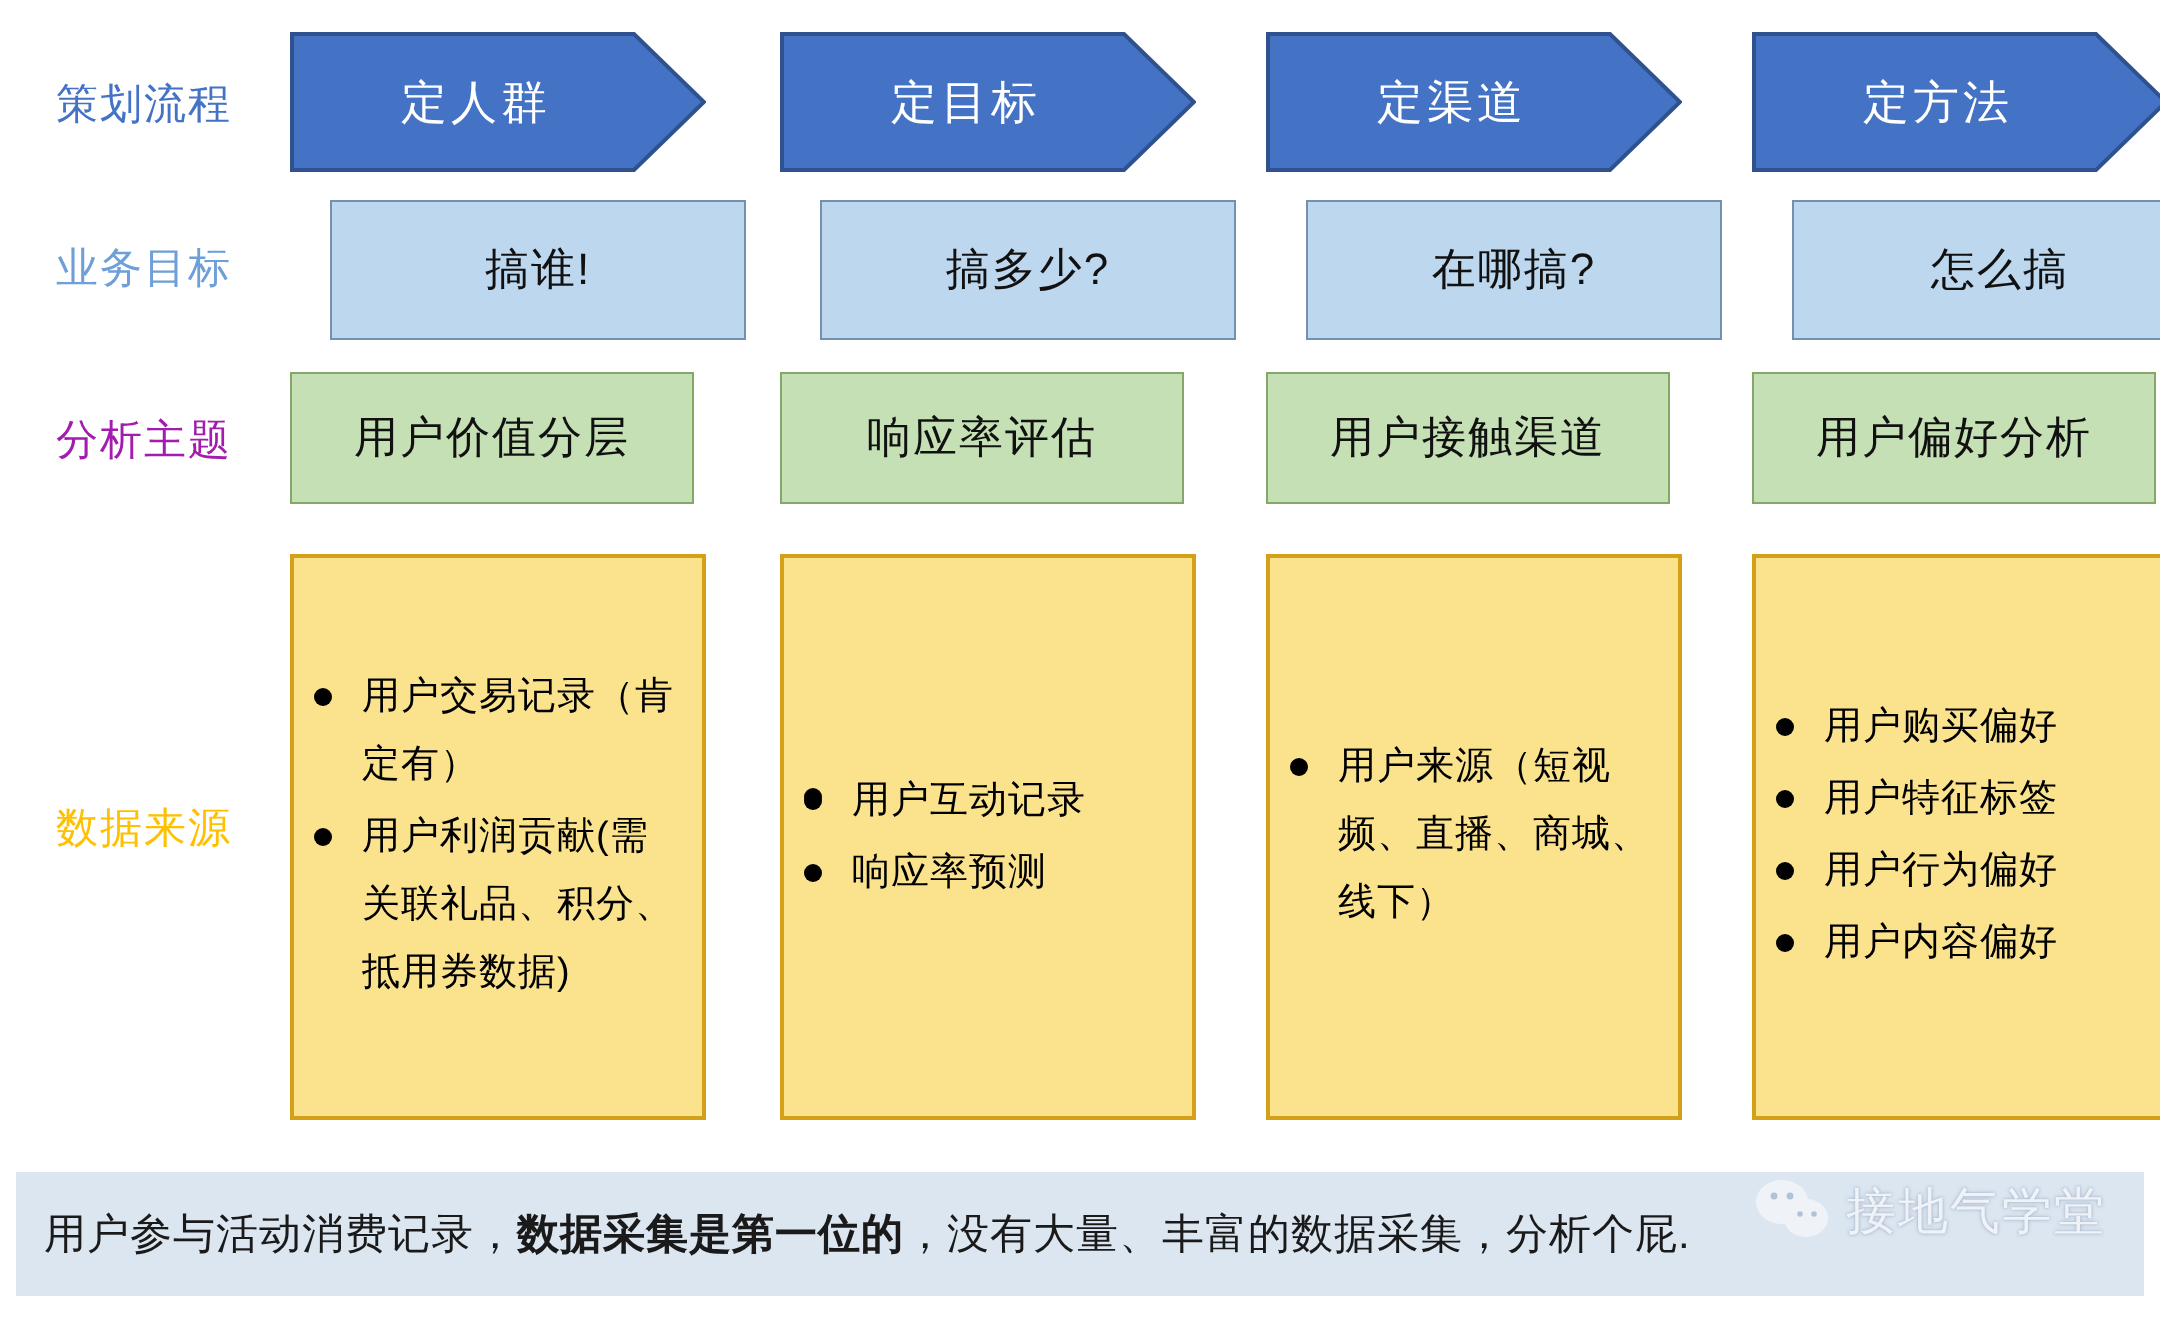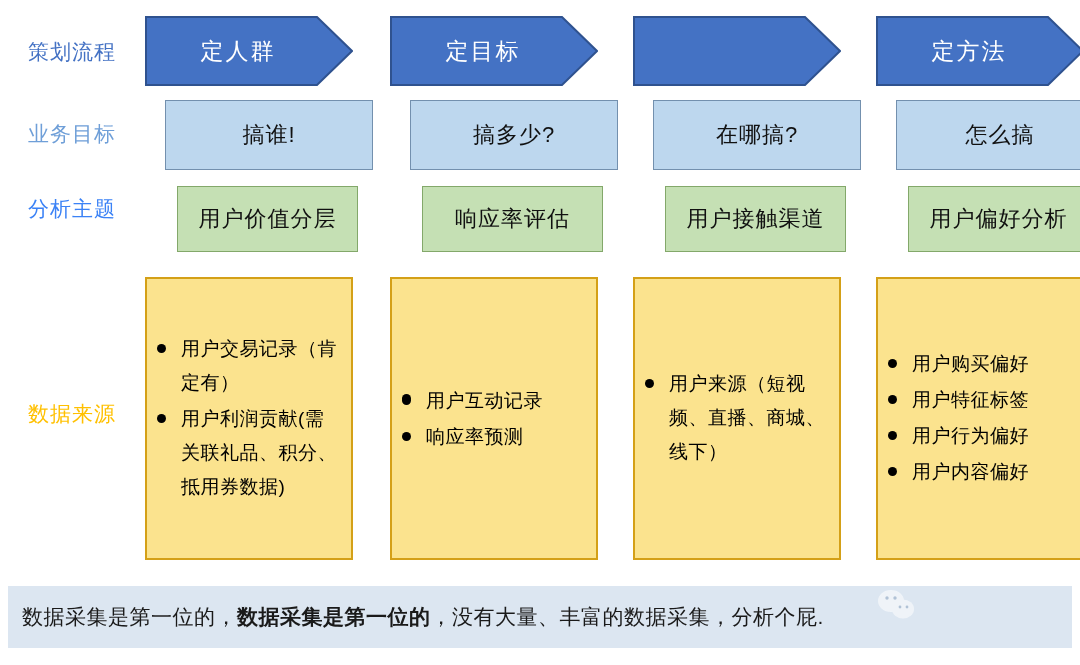--- a/index.html
+++ b/index.html
@@ -27,21 +27,21 @@
     position: absolute;
     left: 8px;
     width: 128px;
     text-align: center;
     font-size: 21px;
     letter-spacing: 1px;
     white-space: nowrap;
   }
   .row-label.process   { top: 38px;  color: #4472c4; }
   .row-label.goal      { top: 120px; color: #6f9fd8; }
-  .row-label.topic     { top: 195px; color: #3b82f6; }
+  .row-label.topic     { top: 206px; color: #a21caf; }
   .row-label.source    { top: 400px; color: #ffc000; }
 
   
   .col {
     position: absolute;
     top: 0;
     width: 208px;
   }
   .col-0 { left: 145px; }
   .col-1 { left: 390px; }
@@ -89,24 +89,23 @@
     top: 100px;
     height: 70px;
     width: 208px;
     background: #bdd7ee;
     border: 1.5px solid #7390ae;
     margin-left: 20px;
   }
   .box.topic {
     top: 186px;
     height: 66px;
-    width: 181px;
+    width: 202px;
     background: #c5e0b4;
     border: 1.5px solid #83a86a;
-    margin-left: 32px;
   }
 
   
   .src-box {
     position: absolute;
     top: 277px;
     width: 208px;
     height: 283px;
     box-sizing: border-box;
     background: #fbe38e;
@@ -228,20 +227,21 @@
         <li><span class="bullet"></span><span>响应率预测</span></li>
       </ul>
     </div>
   </div>
 
   <div class="col col-2">
     <div class="chevron">
       <svg viewBox="0 0 208 70" preserveAspectRatio="none">
         <polygon points="1,1 172,1 207,35 172,69 1,69" fill="#4472c4" stroke="#2f528f" stroke-width="2"></polygon>
       </svg>
+      <div class="chev-text">定渠道</div>
     </div>
     <div class="box goal">在哪搞?</div>
     <div class="box topic">用户接触渠道</div>
     <div class="src-box">
       <ul class="src-list">
         <li><span class="bullet"></span><span>用户来源（短视频、直播、商城、线下）</span></li>
       </ul>
     </div>
   </div>
 
@@ -258,31 +258,32 @@
       <ul class="src-list">
         <li><span class="bullet"></span><span>用户购买偏好</span></li>
         <li><span class="bullet"></span><span>用户特征标签</span></li>
         <li><span class="bullet"></span><span>用户行为偏好</span></li>
         <li><span class="bullet"></span><span>用户内容偏好</span></li>
       </ul>
     </div>
   </div>
 
   <div class="footer">
-    <span>数据采集是第一位的，</span>
+    <span>用户参与活动消费记录，</span>
       <b>数据采集是第一位的</b>
       <span>，没有大量、丰富的数据采集，分析个屁.</span>
   </div>
 
   <div class="watermark">
     <span class="wm-logo">
       <svg viewBox="0 0 40 34" width="40" height="34">
         <ellipse cx="15" cy="13" rx="13" ry="11" fill="#ffffff"></ellipse>
         <circle cx="11" cy="10" r="1.7" fill="#8fa5c0"></circle>
         <circle cx="19" cy="10" r="1.7" fill="#8fa5c0"></circle>
         <ellipse cx="27" cy="21" rx="11" ry="9.5" fill="#ffffff"></ellipse>
         <circle cx="24" cy="19" r="1.4" fill="#8fa5c0"></circle>
         <circle cx="31" cy="19" r="1.4" fill="#8fa5c0"></circle>
       </svg>
     </span>
+    <span class="wm-text">接地气学堂</span>
   </div>
 
 </div>
 
 </body></html>

